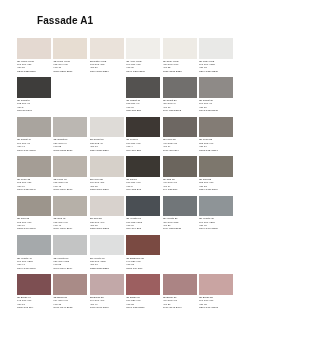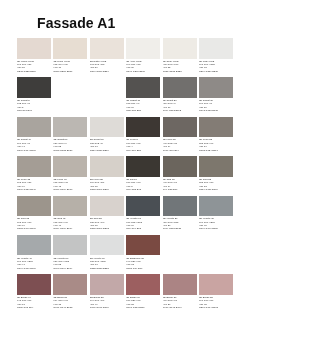--- a/index.html
+++ b/index.html
@@ -20,21 +20,21 @@
     width: 250px;
     height: 353px;
     box-sizing: border-box;
     padding: 0;
     position: relative;
   }
   .page-title {
     position: absolute;
     left: 17px;
     top: 16px;
-    font-size: 14px;
+    font-size: 10px;
     font-weight: bold;
     letter-spacing: 0.1px;
     color: #111111;
     line-height: 1;
     padding-left: 20px;
   }
   .grid {
     position: absolute;
     left: 17px;
     top: 38px;

